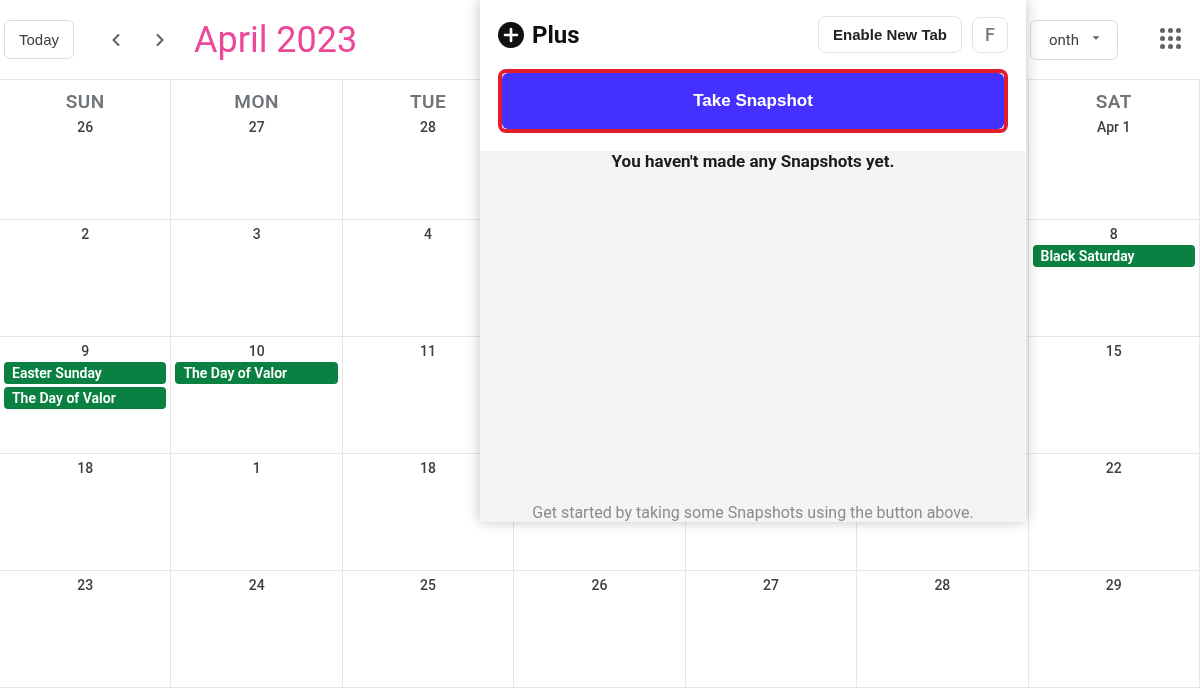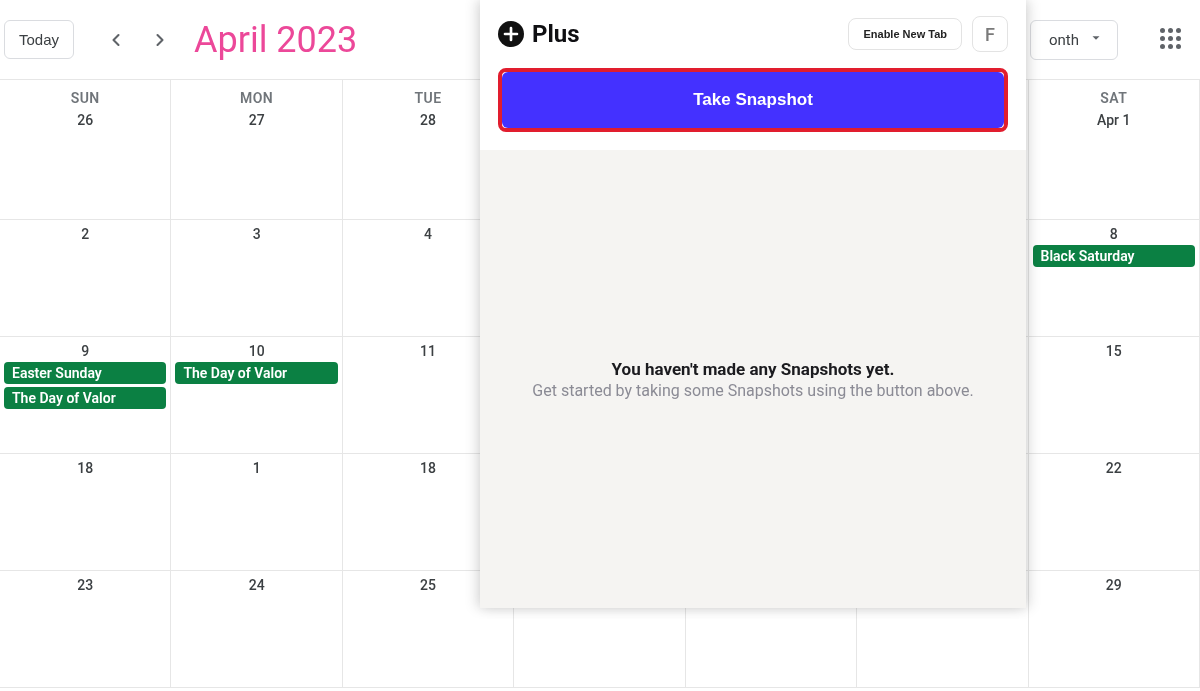--- a/index.html
+++ b/index.html
@@ -34,43 +34,43 @@
     .month-title { font-size: 36px; color:#ec4899; margin-left: 10px; font-weight:400;}
     .spacer { flex:1; }
     .view-select {
       border:1px solid #dadce0; border-radius:6px; padding:10px 14px 10px 18px;
       font-size:15px; color:#3c4043; display:flex; align-items:flex-start; gap:10px; cursor:pointer;
     }
     .apps-icon { width:24px; height:24px; margin-left:28px; margin-right:8px; cursor:pointer; display:grid; grid-template-columns:repeat(3,5px); grid-template-rows:repeat(3,5px); gap:3px; }
     .apps-icon span { background:#5f6368; border-radius:50%; }
     
     .grid { display:grid; grid-template-columns: repeat(7, 1fr); }
-    .dayhead { text-align:center; font-size:14px; font-weight:600; color:#70757a; letter-spacing:0.5px; padding-top:10px; border-right:1px solid #e6e6e6; }
+    .dayhead { text-align:center; font-size:19px; font-weight:600; color:#70757a; letter-spacing:0.5px; padding-top:10px; border-right:1px solid #e6e6e6; }
     .cell { border-right:1px solid #e6e6e6; border-bottom:1px solid #e6e6e6; position:relative; min-height:117px; }
     .row0 .cell { min-height:140px; }
     .row0 .dayhead-and-date { display:flex; flex-direction:column; align-items:center; }
     .datenum { text-align:center; font-size:14px; color:#3c4043; padding-top:6px; font-weight:500;}
     .event { background:#0b8043; color:#fff; font-size:14px; font-weight:600; padding:3px 8px; border-radius:4px; margin:3px 4px 0 4px; white-space:nowrap; overflow:hidden; text-overflow:ellipsis; cursor:pointer;}
     
     .plus-panel {
-      position:absolute; top:0; left:480px; width:546px; height:608px;
+      position:absolute; top:0; left:480px; width:546px; height:522px;
       background:#f5f4f2; box-shadow:-4px 0 12px rgba(0,0,0,0.12), 4px 0 12px rgba(0,0,0,0.12);
       display:flex; flex-direction:column;
     }
     .plus-top { background:#fff; padding:16px 18px 18px 18px; }
     .plus-top-row { display:flex; align-items:center; gap:10px; }
     .plus-logo { display:flex; align-items:center; gap:8px; font-size:24px; font-weight:700; color:#0f0f12;}
     .plus-logo-mark { width:26px; height:26px; border-radius:50%; background:#111; display:flex; align-items:center; justify-content:center;}
     .plus-logo-mark svg { width:16px; height:16px; }
     .plus-top-row .spacer2 { flex:1; }
-    .enable-btn { border:1px solid #e3e3e3; background:#fff; border-radius:8px; padding:9px 14px; font-size:11px; font-weight:600; color:#222; cursor:pointer;}
+    .enable-btn { border:1px solid #e3e3e3; background:#fff; border-radius:8px; padding:9px 14px; font-size:15px; font-weight:600; color:#222; cursor:pointer;}
     .avatar { width:36px; height:36px; border:1px solid #e3e3e3; border-radius:8px; font-size:18px; font-weight:500; color:#7a7a7a; display:flex; align-items:center; justify-content:center; cursor:pointer;}
     .snapshot-btn-wrap { margin-top:16px; border:4px solid #e11d2e; border-radius:8px; }
     .snapshot-btn { width:100%; background:#4431ff; color:#fff; border:none; border-radius:6px; padding:18px 16px; font-size:17px; font-weight:600; cursor:pointer;}
-    .plus-body { flex:1; display:flex; flex-direction:column; align-items:center; justify-content:center; padding:0 13px; text-align:center; }
+    .plus-body { flex:1; display:flex; flex-direction:column; align-items:center; justify-content:space-between; padding:0 13px; text-align:center; }
     .empty-title { font-size:17px; font-weight:700; color:#1b1b1f; }
     .empty-sub { font-size:16px; color:#8b8b95; margin-top:2px; }
   </style>
 </head>
 <body>
 
 <div class="cal-header">
   <button class="today-btn">Today</button>
   <div class="nav-arrows">
     <div class="nav-arrow">

